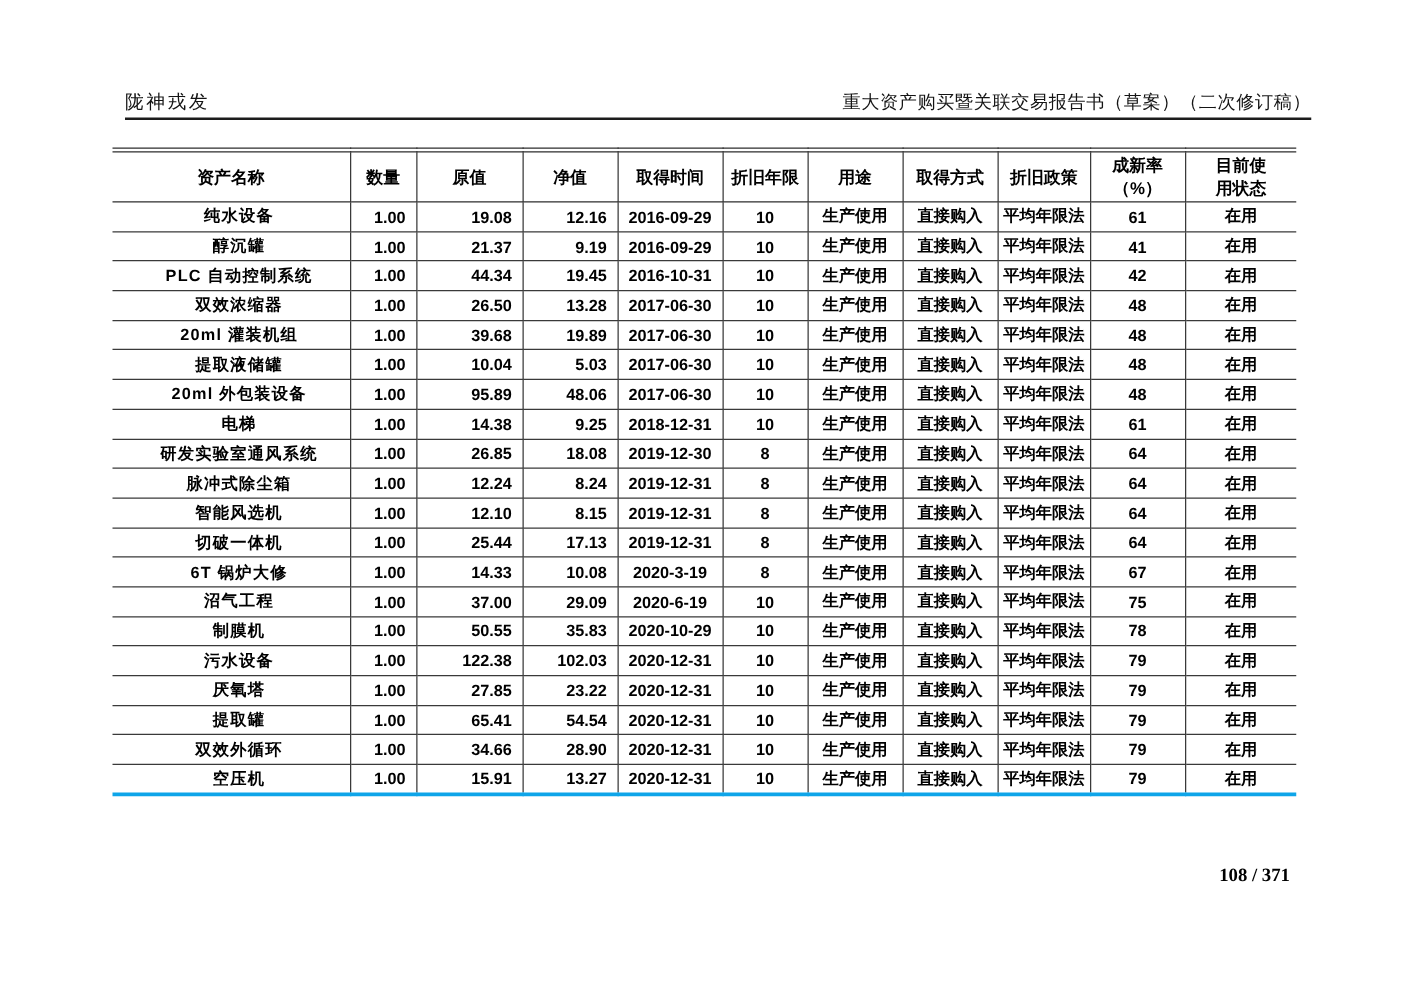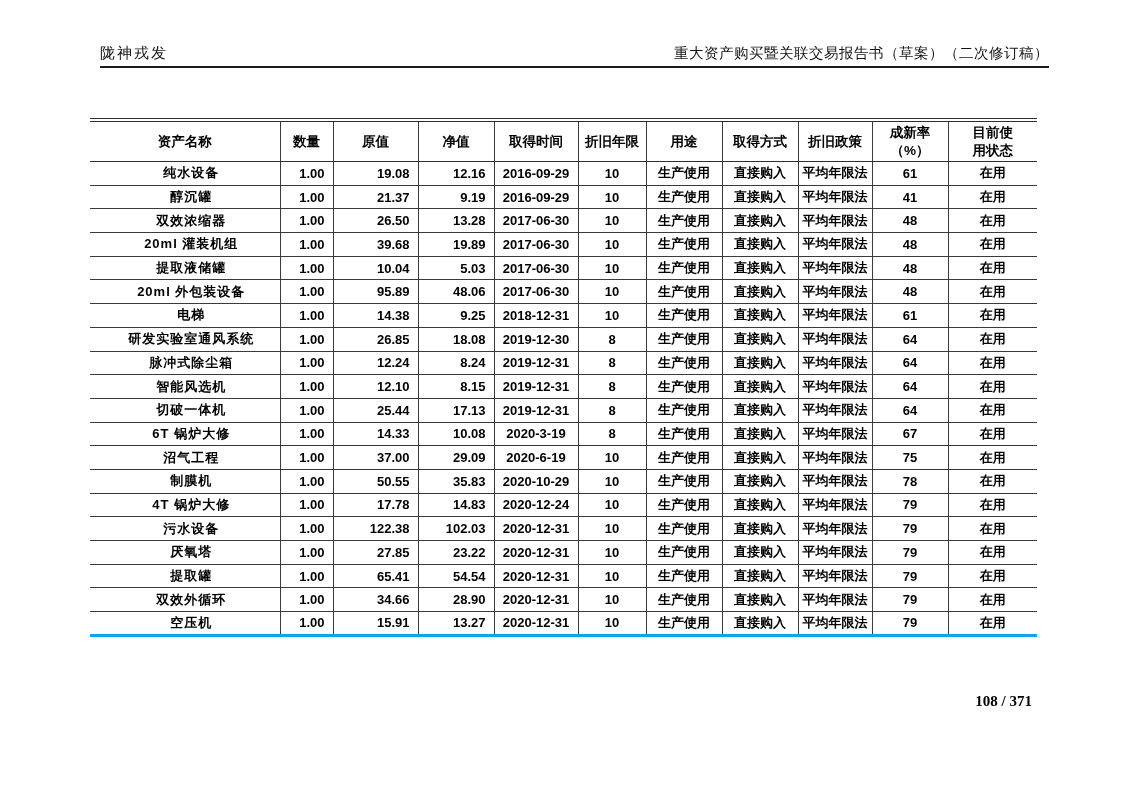--- a/index.html
+++ b/index.html
@@ -24,21 +24,21 @@
     width: 949px;
     display: flex;
     justify-content: space-between;
     align-items: flex-end;
     border-bottom: 2px solid #1c1c1c;
     padding-bottom: 3px;
     font-size: 15px;
     color: #141414;
   }
   .hdr-left  { letter-spacing: 2px; }
-  .hdr-right { font-size: 14.5px; letter-spacing: 0.5px; }
+  .hdr-right { font-size: 14.5px; letter-spacing: 0.5px; margin-top: 28px; }
 
   
   table.assets {
     position: absolute;
     left: 90px;
     top: 118px;
     width: 947px;
     table-layout: fixed;
     border-collapse: collapse;
     border-top: 4px double #2e2e2e;
@@ -151,20 +151,33 @@
           <td>9.19</td>
           <td>2016-09-29</td>
           <td>10</td>
           <td>生产使用</td>
           <td>直接购入</td>
           <td>平均年限法</td>
           <td>41</td>
           <td>在用</td>
         </tr>
         <tr>
+          <td>PLC 自动控制系统</td>
+          <td>1.00</td>
+          <td>44.34</td>
+          <td>19.45</td>
+          <td>2016-10-31</td>
+          <td>10</td>
+          <td>生产使用</td>
+          <td>直接购入</td>
+          <td>平均年限法</td>
+          <td>42</td>
+          <td>在用</td>
+        </tr>
+        <tr>
           <td>双效浓缩器</td>
           <td>1.00</td>
           <td>26.50</td>
           <td>13.28</td>
           <td>2017-06-30</td>
           <td>10</td>
           <td>生产使用</td>
           <td>直接购入</td>
           <td>平均年限法</td>
           <td>48</td>
@@ -307,33 +320,20 @@
           <td>35.83</td>
           <td>2020-10-29</td>
           <td>10</td>
           <td>生产使用</td>
           <td>直接购入</td>
           <td>平均年限法</td>
           <td>78</td>
           <td>在用</td>
         </tr>
         <tr>
-          <td>4T 锅炉大修</td>
-          <td>1.00</td>
-          <td>17.78</td>
-          <td>14.83</td>
-          <td>2020-12-24</td>
-          <td>10</td>
-          <td>生产使用</td>
-          <td>直接购入</td>
-          <td>平均年限法</td>
-          <td>79</td>
-          <td>在用</td>
-        </tr>
-        <tr>
           <td>污水设备</td>
           <td>1.00</td>
           <td>122.38</td>
           <td>102.03</td>
           <td>2020-12-31</td>
           <td>10</td>
           <td>生产使用</td>
           <td>直接购入</td>
           <td>平均年限法</td>
           <td>79</td>

